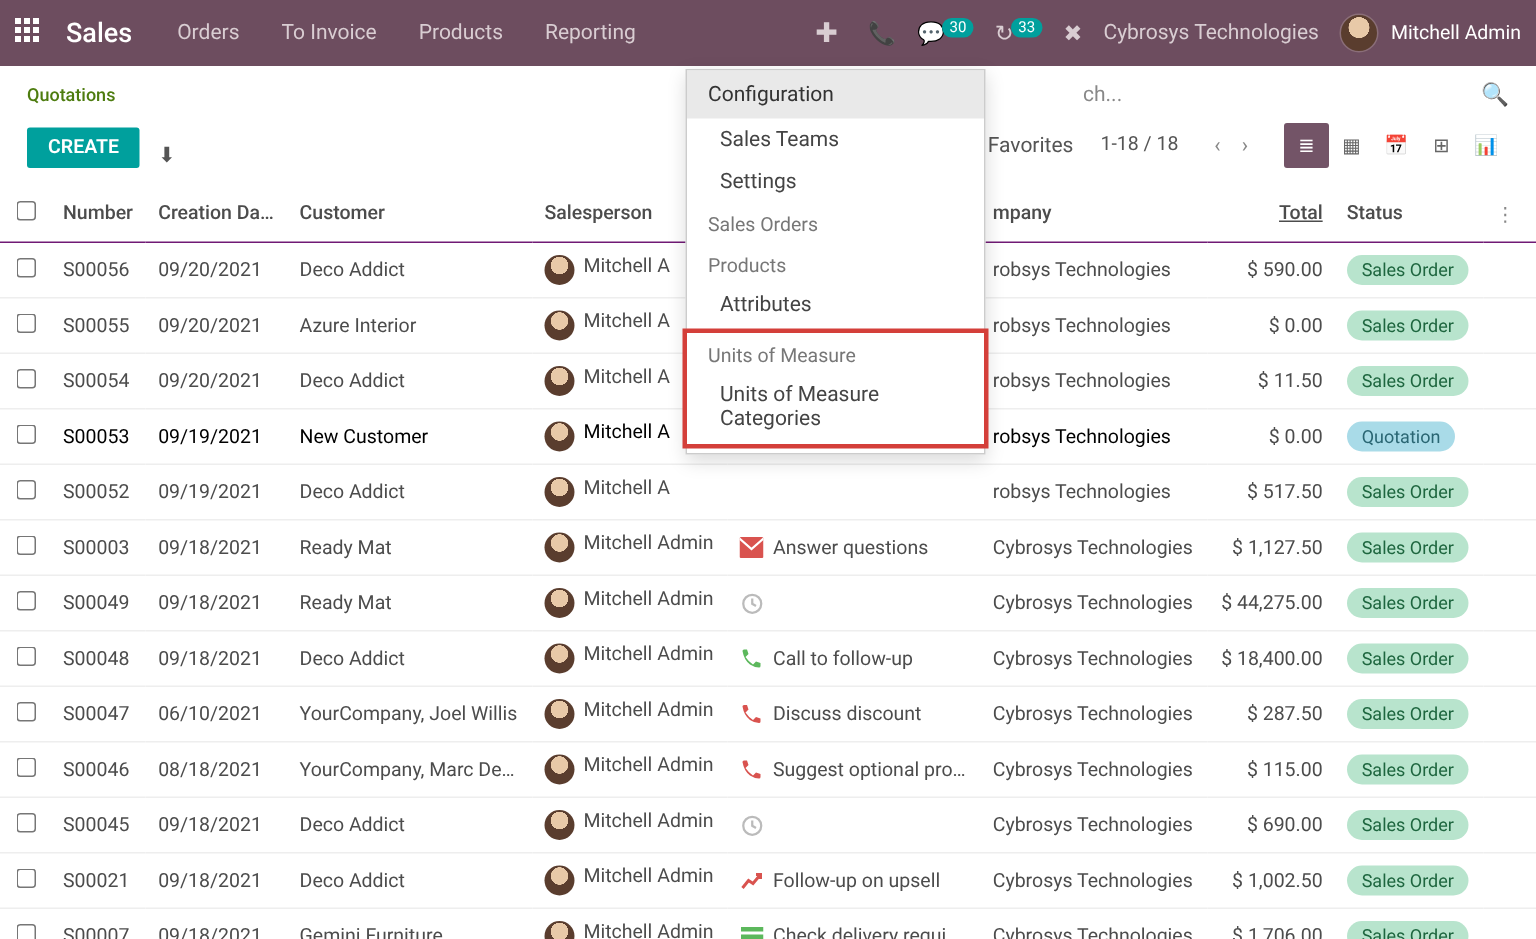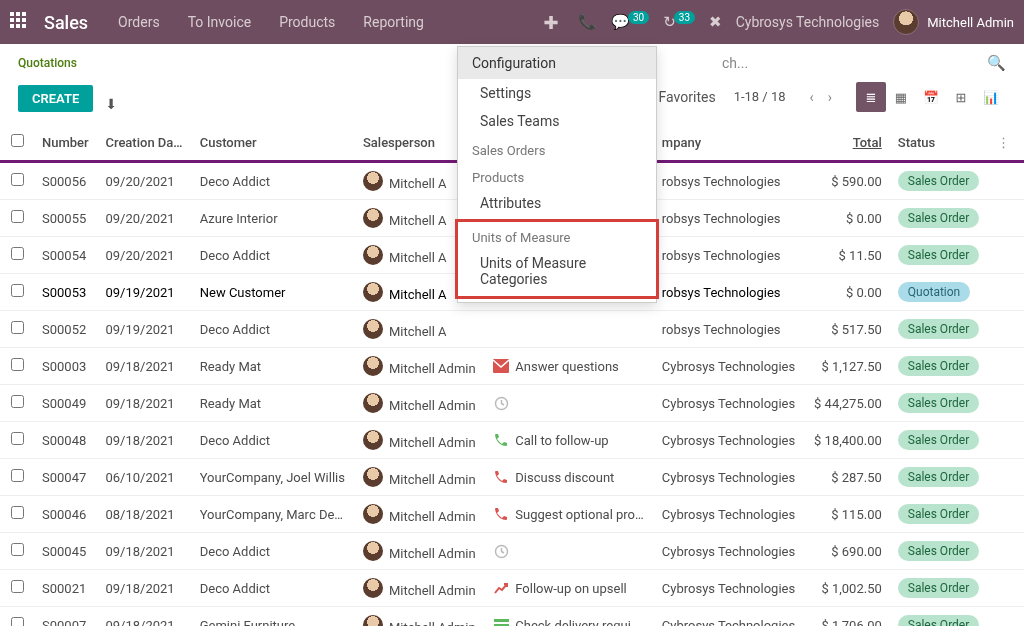--- a/index.html
+++ b/index.html
@@ -36,27 +36,27 @@
 .view-switch span { width: 30px; height: 30px; display: flex; align-items: center; justify-content: center; cursor: pointer; color: #666; border-radius: 2px; }
 .view-switch span.active { background: #735467; color: #fff; }
 
 .dropdown { position: absolute; left: 457px; top: 46px; width: 200px; background: #fff; border: 1px solid #ccc; box-shadow: 0 4px 12px rgba(0,0,0,0.15); padding-bottom: 6px; z-index: 10; }
 .dropdown .dd-header { background: #e9e9e9; padding: 8px 14px; font-size: 14px; color: #333; }
 .dropdown .dd-item { padding: 6px 14px 6px 22px; font-size: 14px; color: #444; cursor: pointer; }
 .dropdown .dd-section { padding: 8px 14px 4px; font-size: 13px; color: #777; }
 .dropdown .uom-box { border: 3px solid #d43f3a; margin: 2px -3px -3px -3px; padding-bottom: 3px; }
 
 table { width: 100%; border-collapse: collapse; }
-thead th { text-align: left; font-weight: 500; font-size: 13px; color: #4c4c4c; padding: 10px 8px; border-bottom: 3px solid #701a75; white-space: nowrap; }
+thead th { text-align: left; font-weight: 500; font-size: 13px; color: #4c4c4c; padding: 10px 8px; border-bottom: 1px solid #701a75; white-space: nowrap; }
 thead th.num { text-align: right; text-decoration: underline; }
 tbody td { padding: 8px 8px; border-bottom: 1px solid #eee; font-size: 13px; color: #4c4c4c; white-space: nowrap; }
 tbody td.num { text-align: right; }
 .chk { width: 34px; text-align: center; }
 .link { color: #000000; }
-.sp-cell { display: flex; align-items: flex-end; gap: 6px; }
+.sp-cell { display: flex; align-items: flex-start; gap: 6px; }
 .sp-cell .avatar { width: 20px; height: 20px; border-radius: 50%; background: radial-gradient(circle at 50% 35%, #e8c9a8 35%, #5a3d2e 36%); flex-shrink: 0; }
 .act-cell { display: flex; align-items: center; gap: 6px; }
 .act-icon { width: 16px; height: 16px; display: inline-flex; align-items: center; justify-content: center; flex-shrink: 0; }
 .status-pill { display: inline-block; padding: 3px 10px; border-radius: 12px; font-size: 12px; }
 .status-sales { background: #b8e4cd; color: #1e663f; }
 .status-quote { background: #a9dbe8; color: #2a6673; }
 .kebab { text-align: right; padding-right: 14px; color: #888; cursor: pointer; }
 
 input[type=checkbox] { width: 13px; height: 13px; cursor: pointer; }
 </style>
@@ -120,22 +120,22 @@
       <span>▦</span>
       <span>📅</span>
       <span>⊞</span>
       <span>📊</span>
     </div>
   </div>
 </div>
 
 <div class="dropdown">
   <div class="dd-header">Configuration</div>
+  <div class="dd-item">Sales Teams</div>
   <div class="dd-item">Settings</div>
-  <div class="dd-item">Sales Teams</div>
   <div class="dd-section">Sales Orders</div>
   <div class="dd-section">Products</div>
   <div class="dd-item">Attributes</div>
   <div class="uom-box">
     <div class="dd-section">Units of Measure</div>
     <div class="dd-item">Units of Measure Categories</div>
   </div>
 </div>
 
 <table>

